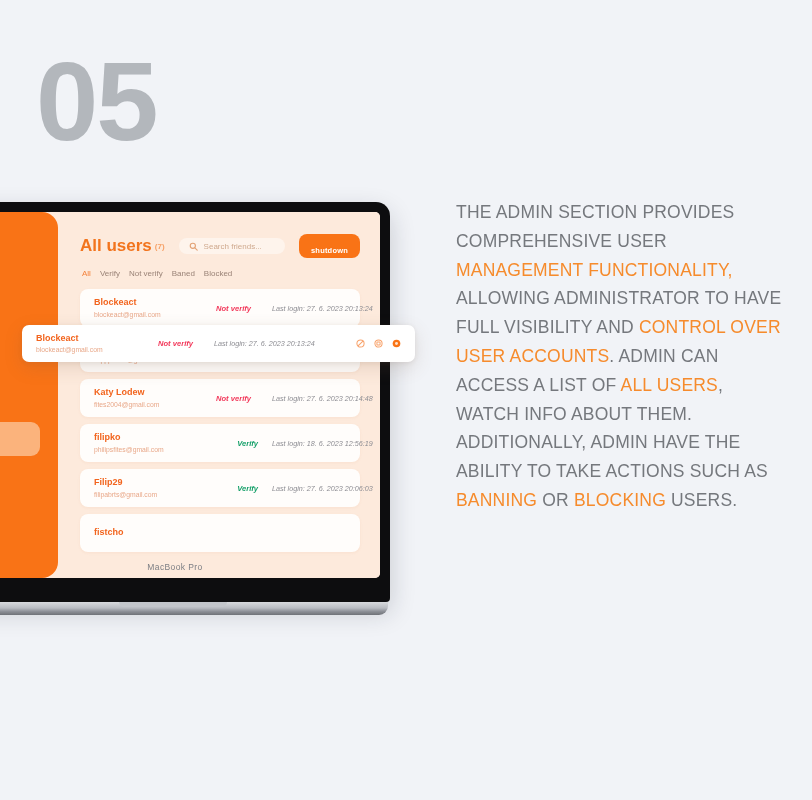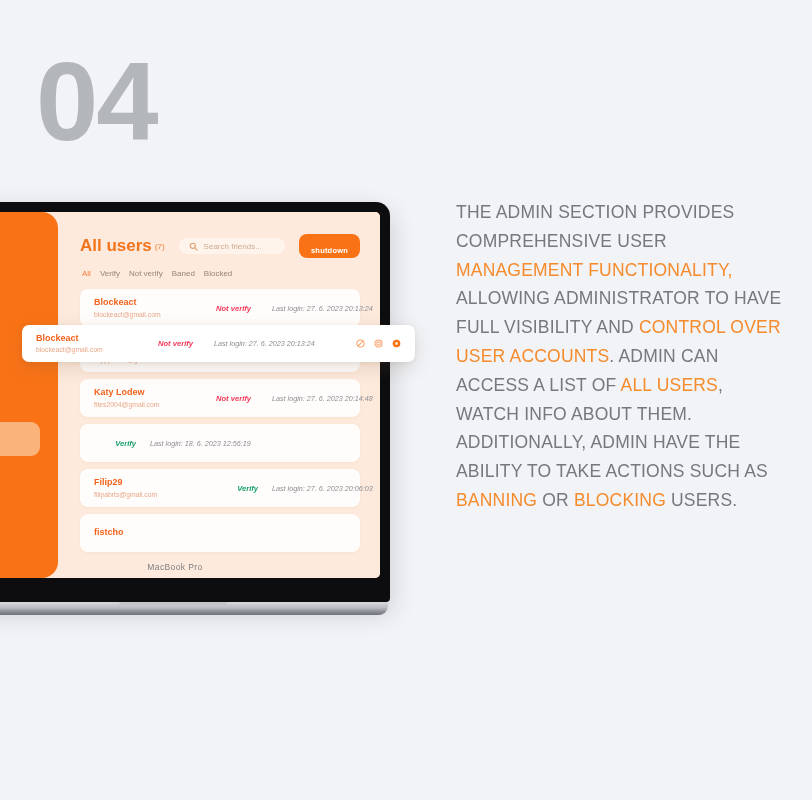--- a/index.html
+++ b/index.html
@@ -118,21 +118,21 @@
     z-index: 30;
   }
   .drag-actions { margin-left: auto; display: flex; align-items: center; gap: 9px; }
   .act-icon { width: 9px; height: 9px; cursor: pointer; }
 </style>
 </head>
 <body>
 
 <div id="page">
 
-  <div class="section-number">04</div>
+  <div class="section-number">05</div>
 
   <div class="laptop">
     <div class="laptop-lid">
       <div class="laptop-screen">
 
         <div class="app">
           <div class="app-sidebar">
             <div class="sidebar-pill"></div>
           </div>
 
@@ -185,20 +185,24 @@
               <div class="user-row">
                 <div class="u-id">
                   <div class="u-name">Katy Lodew</div>
                   <div class="u-mail">fites2004@gmail.com</div>
                 </div>
                 <div class="u-status notverify">Not verify</div>
                 <div class="u-login">Last login: 27. 6. 2023 20:14:48</div>
               </div>
 
               <div class="user-row">
+                <div class="u-id">
+                  <div class="u-name">filipko</div>
+                  <div class="u-mail">philipsfites@gmail.com</div>
+                </div>
                 <div class="u-status verify">Verify</div>
                 <div class="u-login">Last login: 18. 6. 2023 12:56:19</div>
               </div>
 
               <div class="user-row">
                 <div class="u-id">
                   <div class="u-name">Filip29</div>
                   <div class="u-mail">filipabrts@gmail.com</div>
                 </div>
                 <div class="u-status verify">Verify</div>

